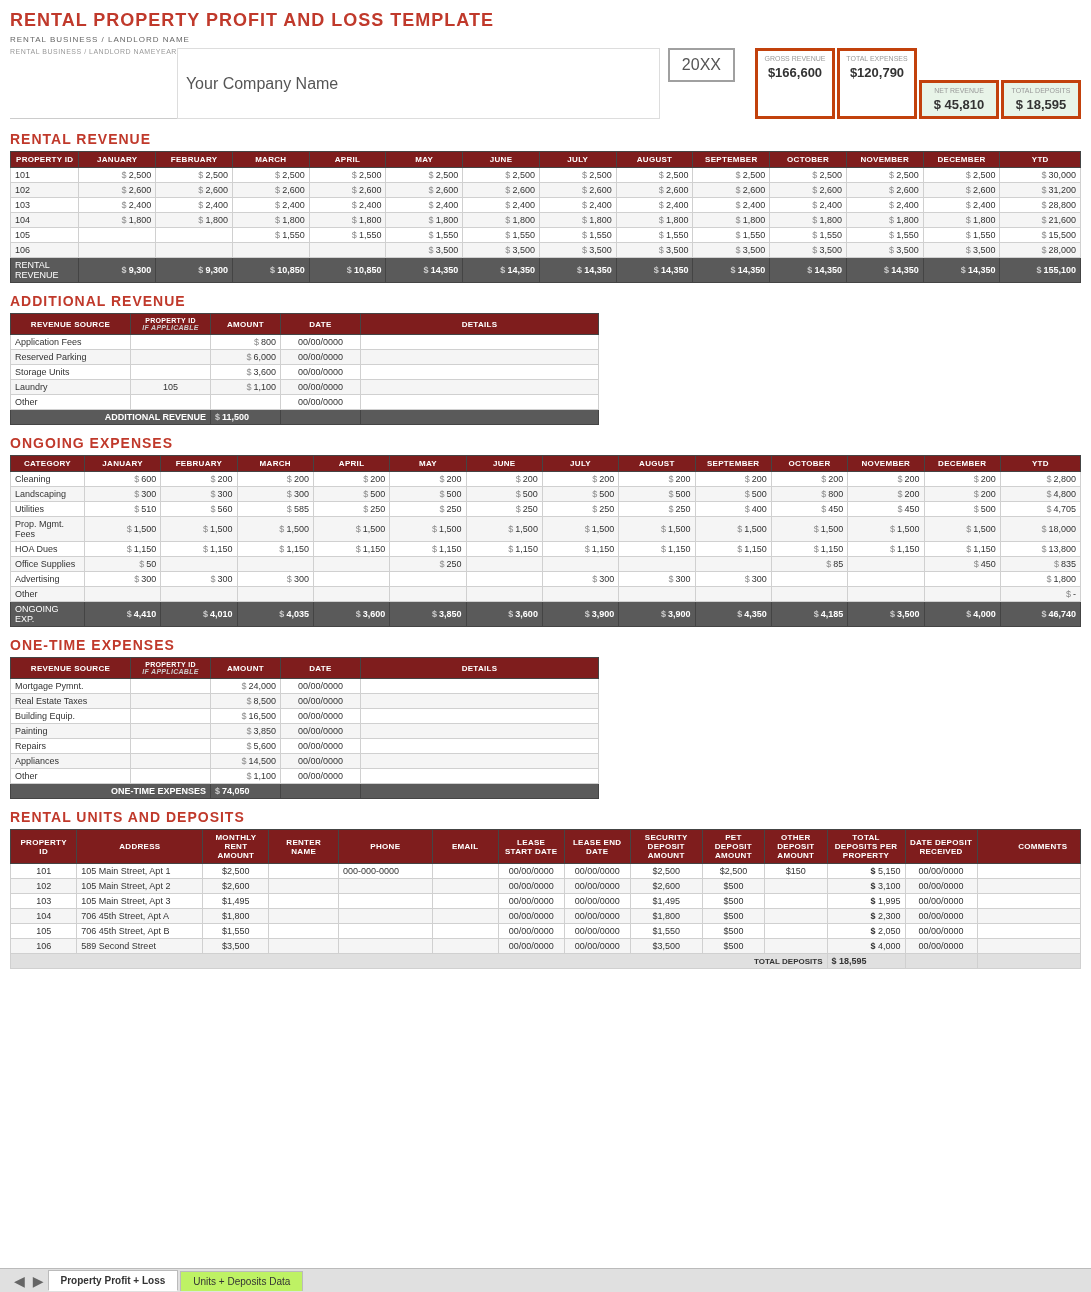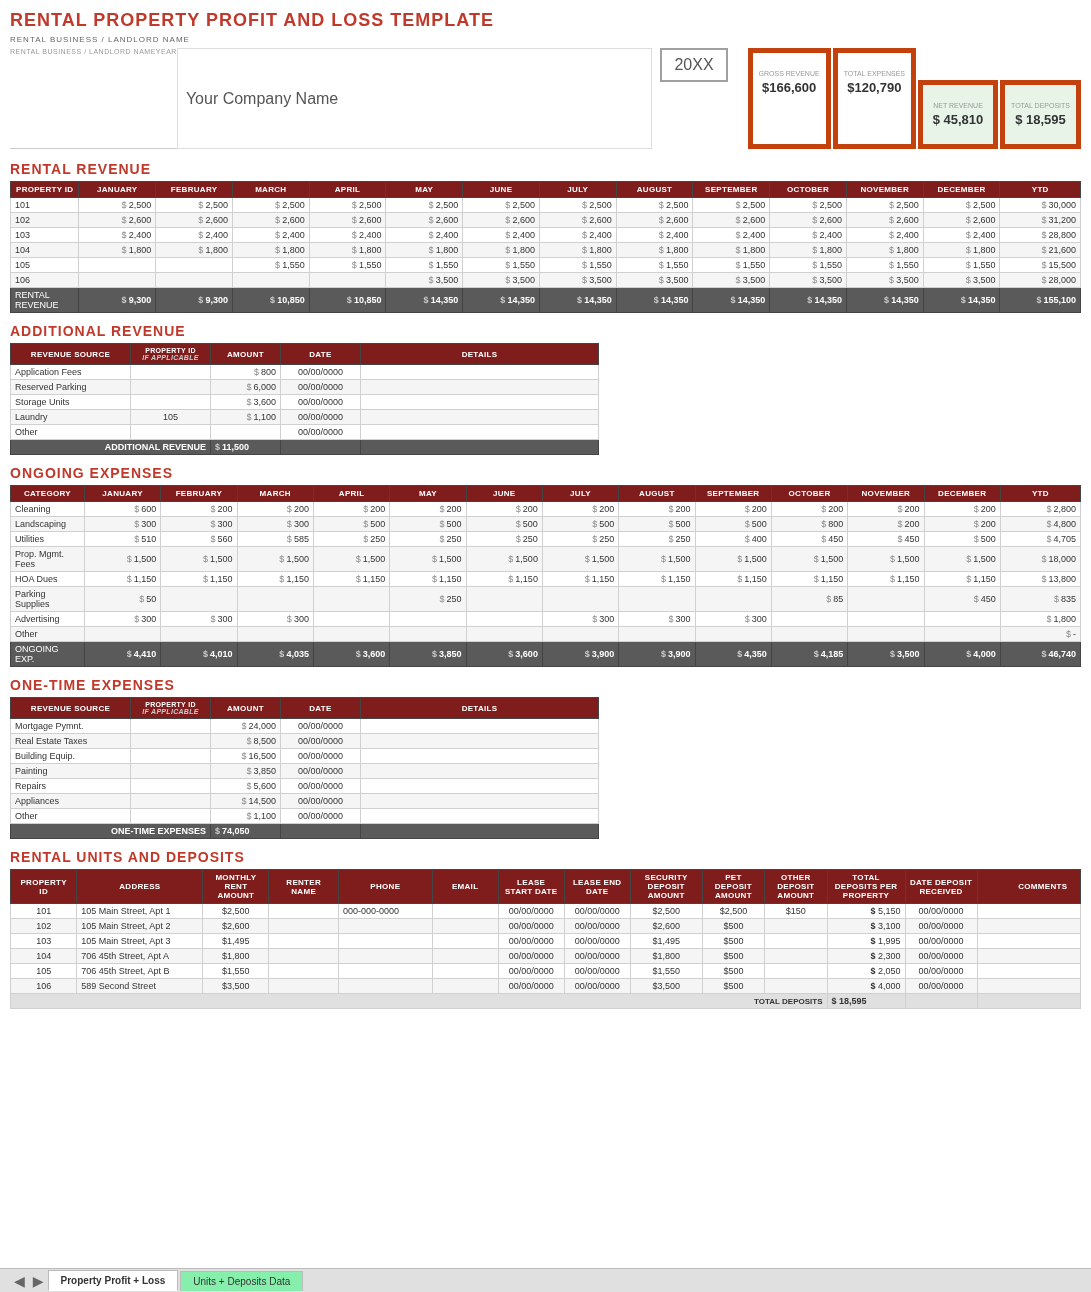--- a/index.html
+++ b/index.html
@@ -12,21 +12,21 @@
     .subtitle { font-size: 8px; color: #666; letter-spacing: 1px; margin-bottom: 4px; }
     
     .header-row { display: flex; align-items: stretch; margin-bottom: 12px; }
     .company-section { flex: 1; display: flex; flex-direction: row; margin-right: 10px; }
     .company-label { font-size: 7px; color: #999; text-transform: uppercase; letter-spacing: 0.5px; border-bottom: 1px solid #ccc; padding-bottom: 2px; display: flex; justify-content: space-between; }
     .company-name { font-size: 16px; color: #555; border: 1px solid #ddd; padding: 6px 8px; flex: 1; display: flex; align-items: center; }
     .year-box { display: flex; flex-direction: column; margin-right: 10px; }
     .year-val { font-size: 16px; color: #555; border: 2px solid #a0a0a0; padding: 6px 12px; text-align: center; }
     
     .summary-boxes { display: flex; gap: 2px; }
-    .summary-box { border: 5px solid #c2410c; padding: 17px 6px; min-width: 80px; }
+    .summary-box { border: 3px solid #c2410c; padding: 4px 6px; min-width: 80px; }
     .summary-box-label { font-size: 7px; color: #999; text-transform: uppercase; text-align: center; line-height: 1.2; }
     .summary-box-val { font-size: 13px; font-weight: bold; color: #333; text-align: center; margin-top: 2px; }
     .summary-box.highlight { background: #e8f4e8; margin-top: 32px; }
     
     
     .section-title { font-size: 14px; font-weight: bold; color: #c0392b; letter-spacing: 1px; margin: 10px 0 4px 0; text-transform: uppercase; }
     
     
     table { width: 100%; border-collapse: collapse; margin-bottom: 8px; font-size: 9px; }
     th { background: #7f1d1d; color: #fff; padding: 3px 4px; text-align: center; font-weight: bold; font-size: 8px; text-transform: uppercase; letter-spacing: 0.3px; border: 1px solid #444; }
@@ -50,21 +50,21 @@
     
     
     .col-source { width: 120px; }
     .col-propid2 { width: 80px; font-size: 7px; }
     .col-amount { width: 70px; }
     .col-date { width: 80px; }
     
     
     .tab-bar { position: fixed; bottom: 0; left: 0; width: 100%; background: #e0e0e0; border-top: 1px solid #bbb; display: flex; align-items: center; padding: 0 10px; height: 24px; }
     .tab-nav-btn { background: none; border: none; cursor: pointer; font-size: 14px; color: #666; padding: 0 4px; }
-    .tab { padding: 4px 12px; font-size: 10px; cursor: pointer; border: 1px solid #bbb; border-bottom: none; margin-right: 2px; background: #86efac; }
+    .tab { padding: 4px 12px; font-size: 10px; cursor: pointer; border: 1px solid #bbb; border-bottom: none; margin-right: 2px; background: #bef264; }
     .tab.active { background: #fff; font-weight: bold; border-bottom: 1px solid #fff; }
     
     .if-applicable { font-size: 7px; font-style: italic; color: #ccc; display: block; }
   </style>
 </head>
 <body>
 
 <div class="page">
 
   <div class="main-title">RENTAL PROPERTY PROFIT AND LOSS TEMPLATE</div>
@@ -396,21 +396,21 @@
           <td class="td-num"><span class="dollar-sign">$</span>1,150</td>
           <td class="td-num"><span class="dollar-sign">$</span>1,150</td>
           <td class="td-num"><span class="dollar-sign">$</span>1,150</td>
           <td class="td-num"><span class="dollar-sign">$</span>1,150</td>
           <td class="td-num"><span class="dollar-sign">$</span>1,150</td>
           <td class="td-num"><span class="dollar-sign">$</span>1,150</td>
           <td class="td-num"><span class="dollar-sign">$</span>1,150</td>
           <td class="td-num"><span class="dollar-sign">$</span>13,800</td>
         </tr>
         <tr>
-          <td class="td-label">Parking Supplies</td>
+          <td class="td-label">Office Supplies</td>
           <td class="td-num"><span class="dollar-sign">$</span>50</td>
           <td></td>
           <td></td>
           <td></td>
           <td class="td-num"><span class="dollar-sign">$</span>250</td>
           <td></td>
           <td></td>
           <td></td>
           <td></td>
           <td class="td-num"><span class="dollar-sign">$</span>85</td>

